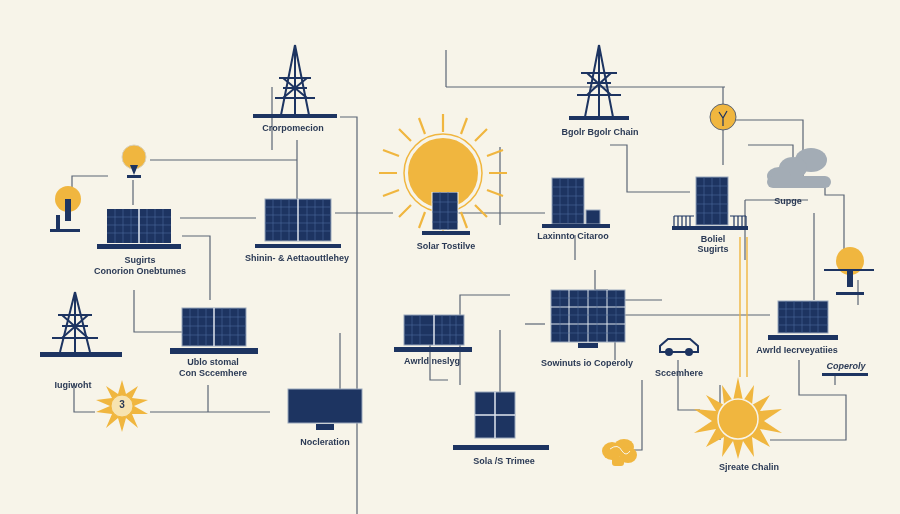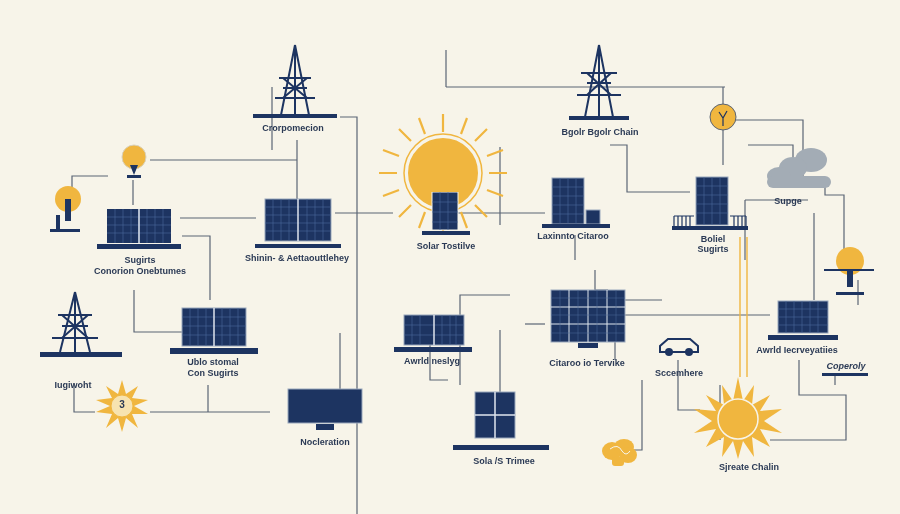--- a/index.html
+++ b/index.html
@@ -225,21 +225,21 @@
       <rect x="12" y="1" width="64" height="38" fill="#1d3461" stroke="#9aa7bd"></rect>
       <g stroke="#4c6a9a" stroke-width="0.6">
         <path d="M20 1 V39 M28 1 V39 M36 1 V39 M52 1 V39 M60 1 V39 M68 1 V39"></path>
         <path d="M12 10 H76 M12 19 H76 M12 28 H76"></path>
       </g>
       <path d="M44 1 V39" stroke="#dfe5ee" stroke-width="1.5"></path>
       <rect x="0" y="41" width="88" height="6" fill="#1d3461"></rect>
     </svg>
   </div>
   <div class="label" style="left:213px;top:356px;">Ublo stomal</div>
-  <div class="label" style="left:213px;top:367px;">Con Sugirts</div>
+  <div class="label" style="left:213px;top:367px;">Con Sccemhere</div>
 
   <div class="node" style="left:94px;top:378px;width:56px;height:56px;">
     <svg width="56" height="56">
       <polygon fill="#f0b63f" points="28,2 32,16 44,8 38,20 54,22 40,28 54,36 38,36 44,50 32,40 28,54 24,40 12,50 18,36 2,34 16,28 2,22 18,20 12,8 24,16"></polygon>
       <circle cx="28" cy="28" r="11" fill="#f7e3b0" stroke="#f0b63f"></circle>
     </svg>
   </div>
   <div class="label" style="left:122px;top:398px;font-size:10px;">3</div>
 
   <div class="node" style="left:286px;top:388px;width:78px;height:44px;">
@@ -267,21 +267,21 @@
       <rect x="1" y="1" width="74" height="52" fill="#1d3461" stroke="#9aa7bd"></rect>
       <g stroke="#dfe5ee" stroke-width="1">
           <path d="M19 1 V53 M38 1 V53 M57 1 V53 M1 18 H75 M1 35 H75"></path>
         </g>
       <g stroke="#4c6a9a" stroke-width="0.5">
           <path d="M10 1 V53 M28 1 V53 M47 1 V53 M66 1 V53 M1 9 H75 M1 26 H75 M1 44 H75"></path>
         </g>
       <rect x="28" y="54" width="20" height="5" fill="#1d3461"></rect>
     </svg>
   </div>
-  <div class="label" style="left:587px;top:357px;">Citaroo io Tervike</div>
+  <div class="label" style="left:587px;top:357px;">Sowinuts io Coperoly</div>
 
   <div class="node" style="left:453px;top:391px;width:96px;height:60px;">
     <svg width="96" height="60">
       <rect x="22" y="1" width="40" height="46" fill="#1d3461" stroke="#9aa7bd"></rect>
       <path d="M42 1 V47 M22 24 H62" stroke="#dfe5ee" stroke-width="1.5"></path>
       <rect x="0" y="54" width="96" height="5" fill="#1d3461"></rect>
     </svg>
   </div>
   <div class="label" style="left:504px;top:455px;">Sola /S Trimee</div>
 

